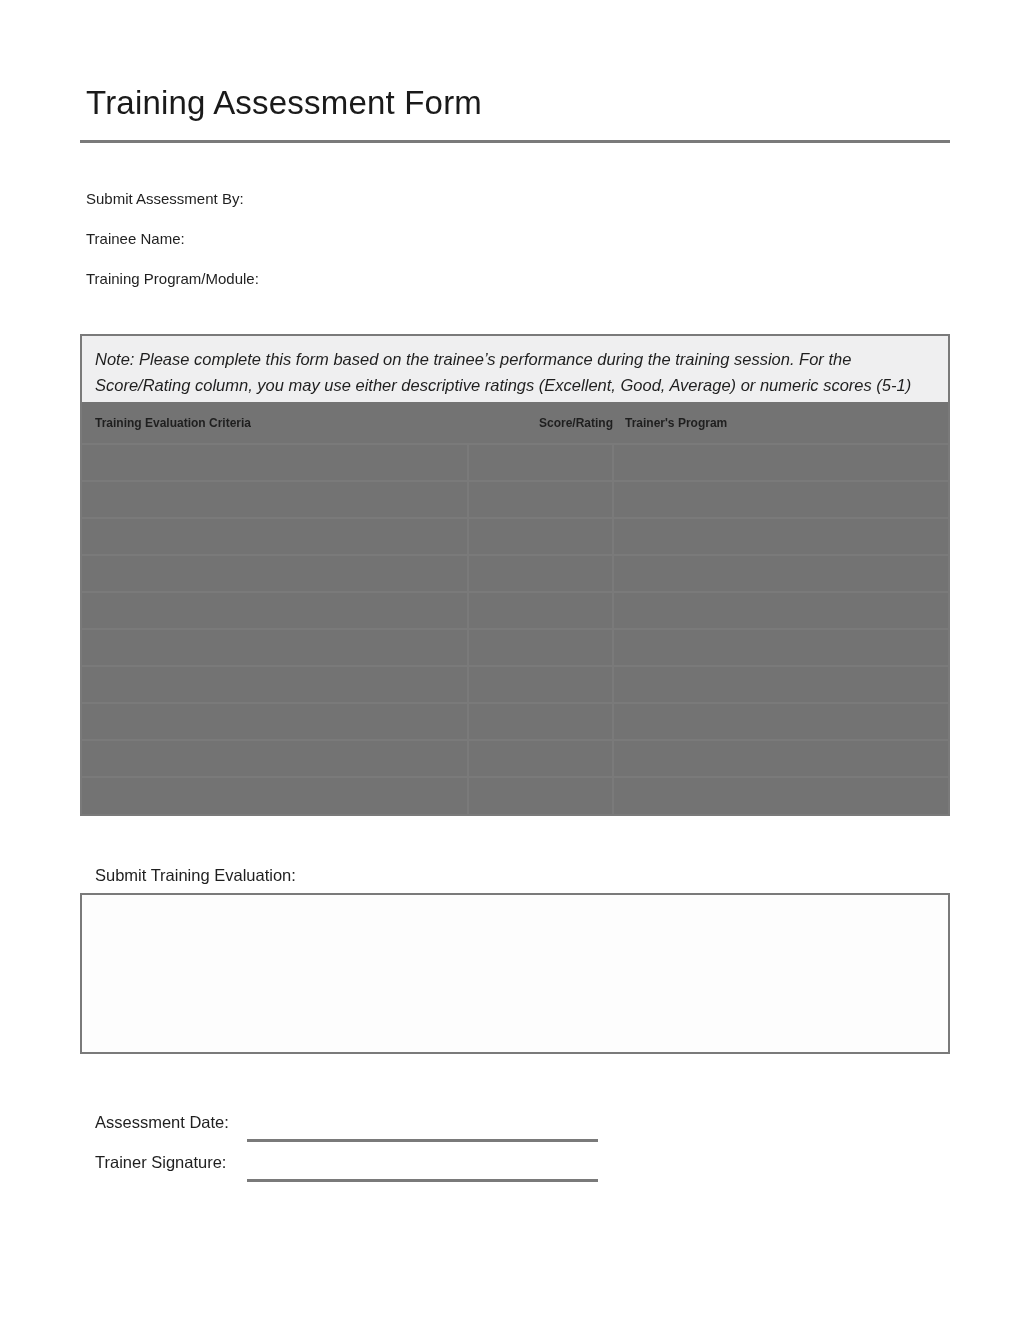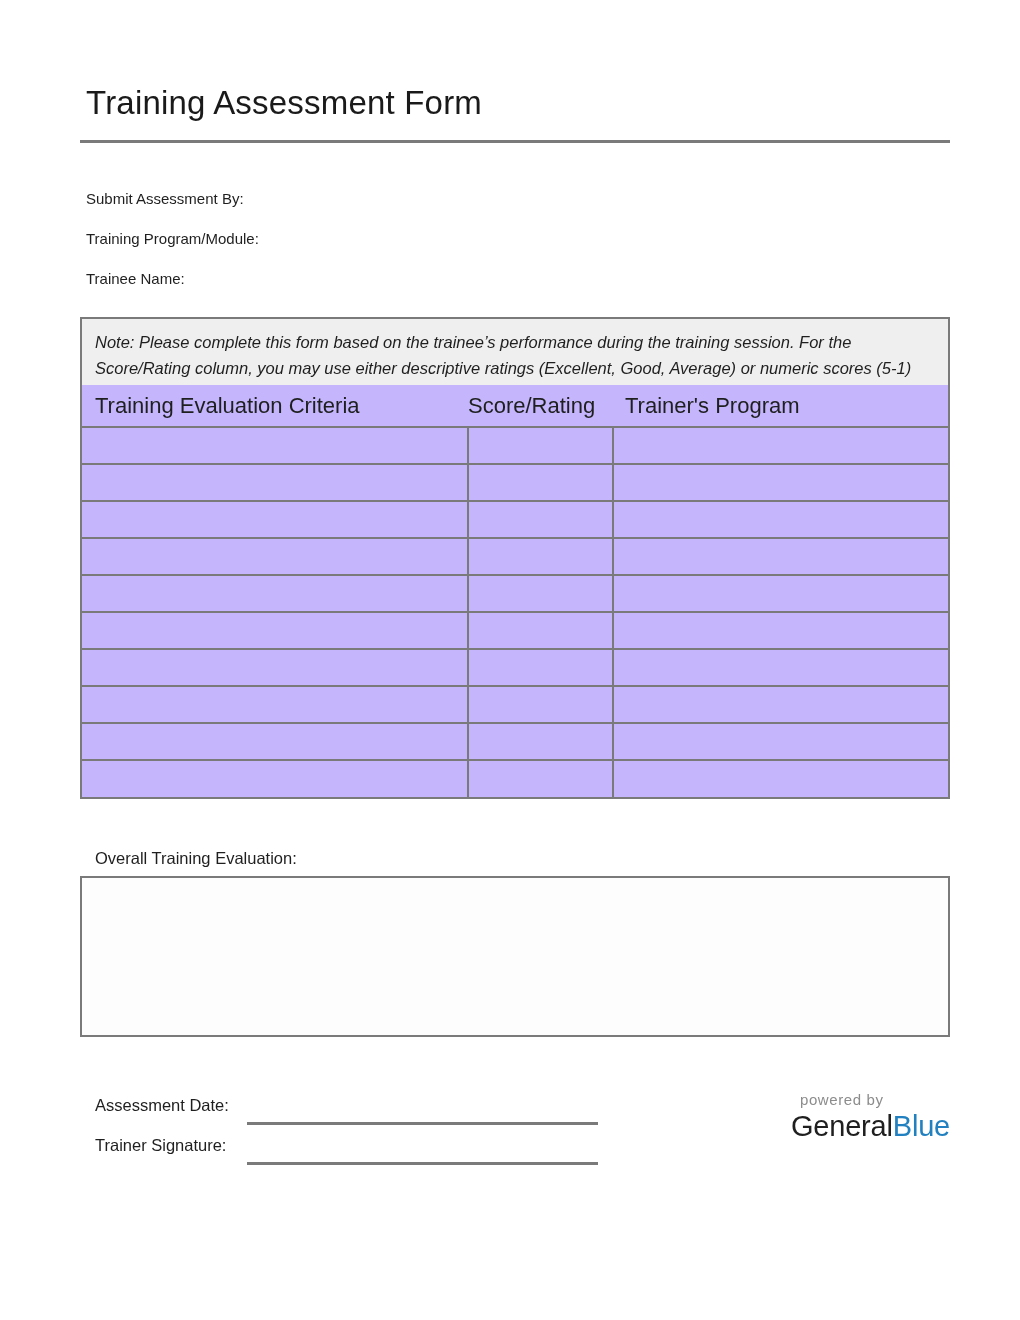--- a/index.html
+++ b/index.html
@@ -39,48 +39,48 @@
   .field-row {
     display: flex;
     align-items: baseline;
     height: 19px;
     margin-bottom: 21px;
     font-size: 15px;
   }
   .field-value { margin-left: 8px; min-width: 200px; }
   
   .eval-container {
-    margin-top: 28px;
+    margin-top: 45px;
     border: 2px solid #7a7a7a;
-    background: #c4b5fd;
+    background: #737373;
   }
   .note-box {
     background: #efeff0;
     padding: 10px 20px 4px 13px;
     font-size: 16.5px;
     font-style: italic;
     line-height: 26px;
     color: #1f1f1f;
   }
   table.eval-table {
     width: 100%;
     border-collapse: collapse;
     table-layout: fixed;
   }
   .eval-table th {
     height: 42px;
-    font-size: 22px;
-    font-weight: 400;
+    font-size: 12px;
+    font-weight: 700;
     border: none;
     vertical-align: middle;
     white-space: nowrap;
     overflow: hidden;
   }
   .eval-table th.col-criteria { text-align: left; padding-left: 13px; }
-  .eval-table th.col-score    { text-align: left; }
+  .eval-table th.col-score    { text-align: right; }
   .eval-table th.col-feedback { text-align: left; padding-left: 12px; }
   .eval-table td {
     height: 37px;
     border-top: 2px solid #7a7a7a;
     font-size: 16px;
     padding: 2px 8px;
   }
   .eval-table td + td { border-left: 2px solid #7a7a7a; }
   
   .overall-label {
@@ -154,25 +154,25 @@
 
   <h1 class="doc-title">Training Assessment Form</h1>
   <div class="title-rule"></div>
 
   <div class="fields">
     <div class="field-row">
       <span>Submit Assessment By:</span>
       <span class="field-value"></span>
     </div>
     <div class="field-row">
+      <span>Trainee Name:</span>
+      <span class="field-value"></span>
+    </div>
+    <div class="field-row">
       <span>Training Program/Module:</span>
-      <span class="field-value"></span>
-    </div>
-    <div class="field-row">
-      <span>Trainee Name:</span>
       <span class="field-value"></span>
     </div>
   </div>
 
   <div class="eval-container">
     <div class="note-box">Note: Please complete this form based on the trainee’s performance during the training session. For the Score/Rating column, you may use either descriptive ratings (Excellent, Good, Average) or numeric scores (5-1)</div>
     <table class="eval-table">
       <colgroup>
         <col style="width:386px">
         <col style="width:145px">
@@ -242,33 +242,29 @@
 
   <tr>
     <td></td>
     <td></td>
     <td></td>
   </tr>
 </tbody>
     </table>
   </div>
 
-  <div class="overall-label">Overall Training Evaluation:</div>
+  <div class="overall-label">Submit Training Evaluation:</div>
   <div class="overall-box"></div>
 
   <div class="footer">
     <div class="sign-block">
       <div class="sign-row">
         <span class="sign-label">Assessment Date:</span>
         <span class="sign-line"></span>
       </div>
       <div class="sign-row">
         <span class="sign-label">Trainer Signature:</span>
         <span class="sign-line"></span>
       </div>
     </div>
-    <div class="brand-block">
-      <span class="powered-by">powered by</span>
-      <span class="brand-name"><span class="brand-general">General</span><span class="brand-blue">Blue</span></span>
-    </div>
   </div>
 
 </div>
 
 </body></html>

